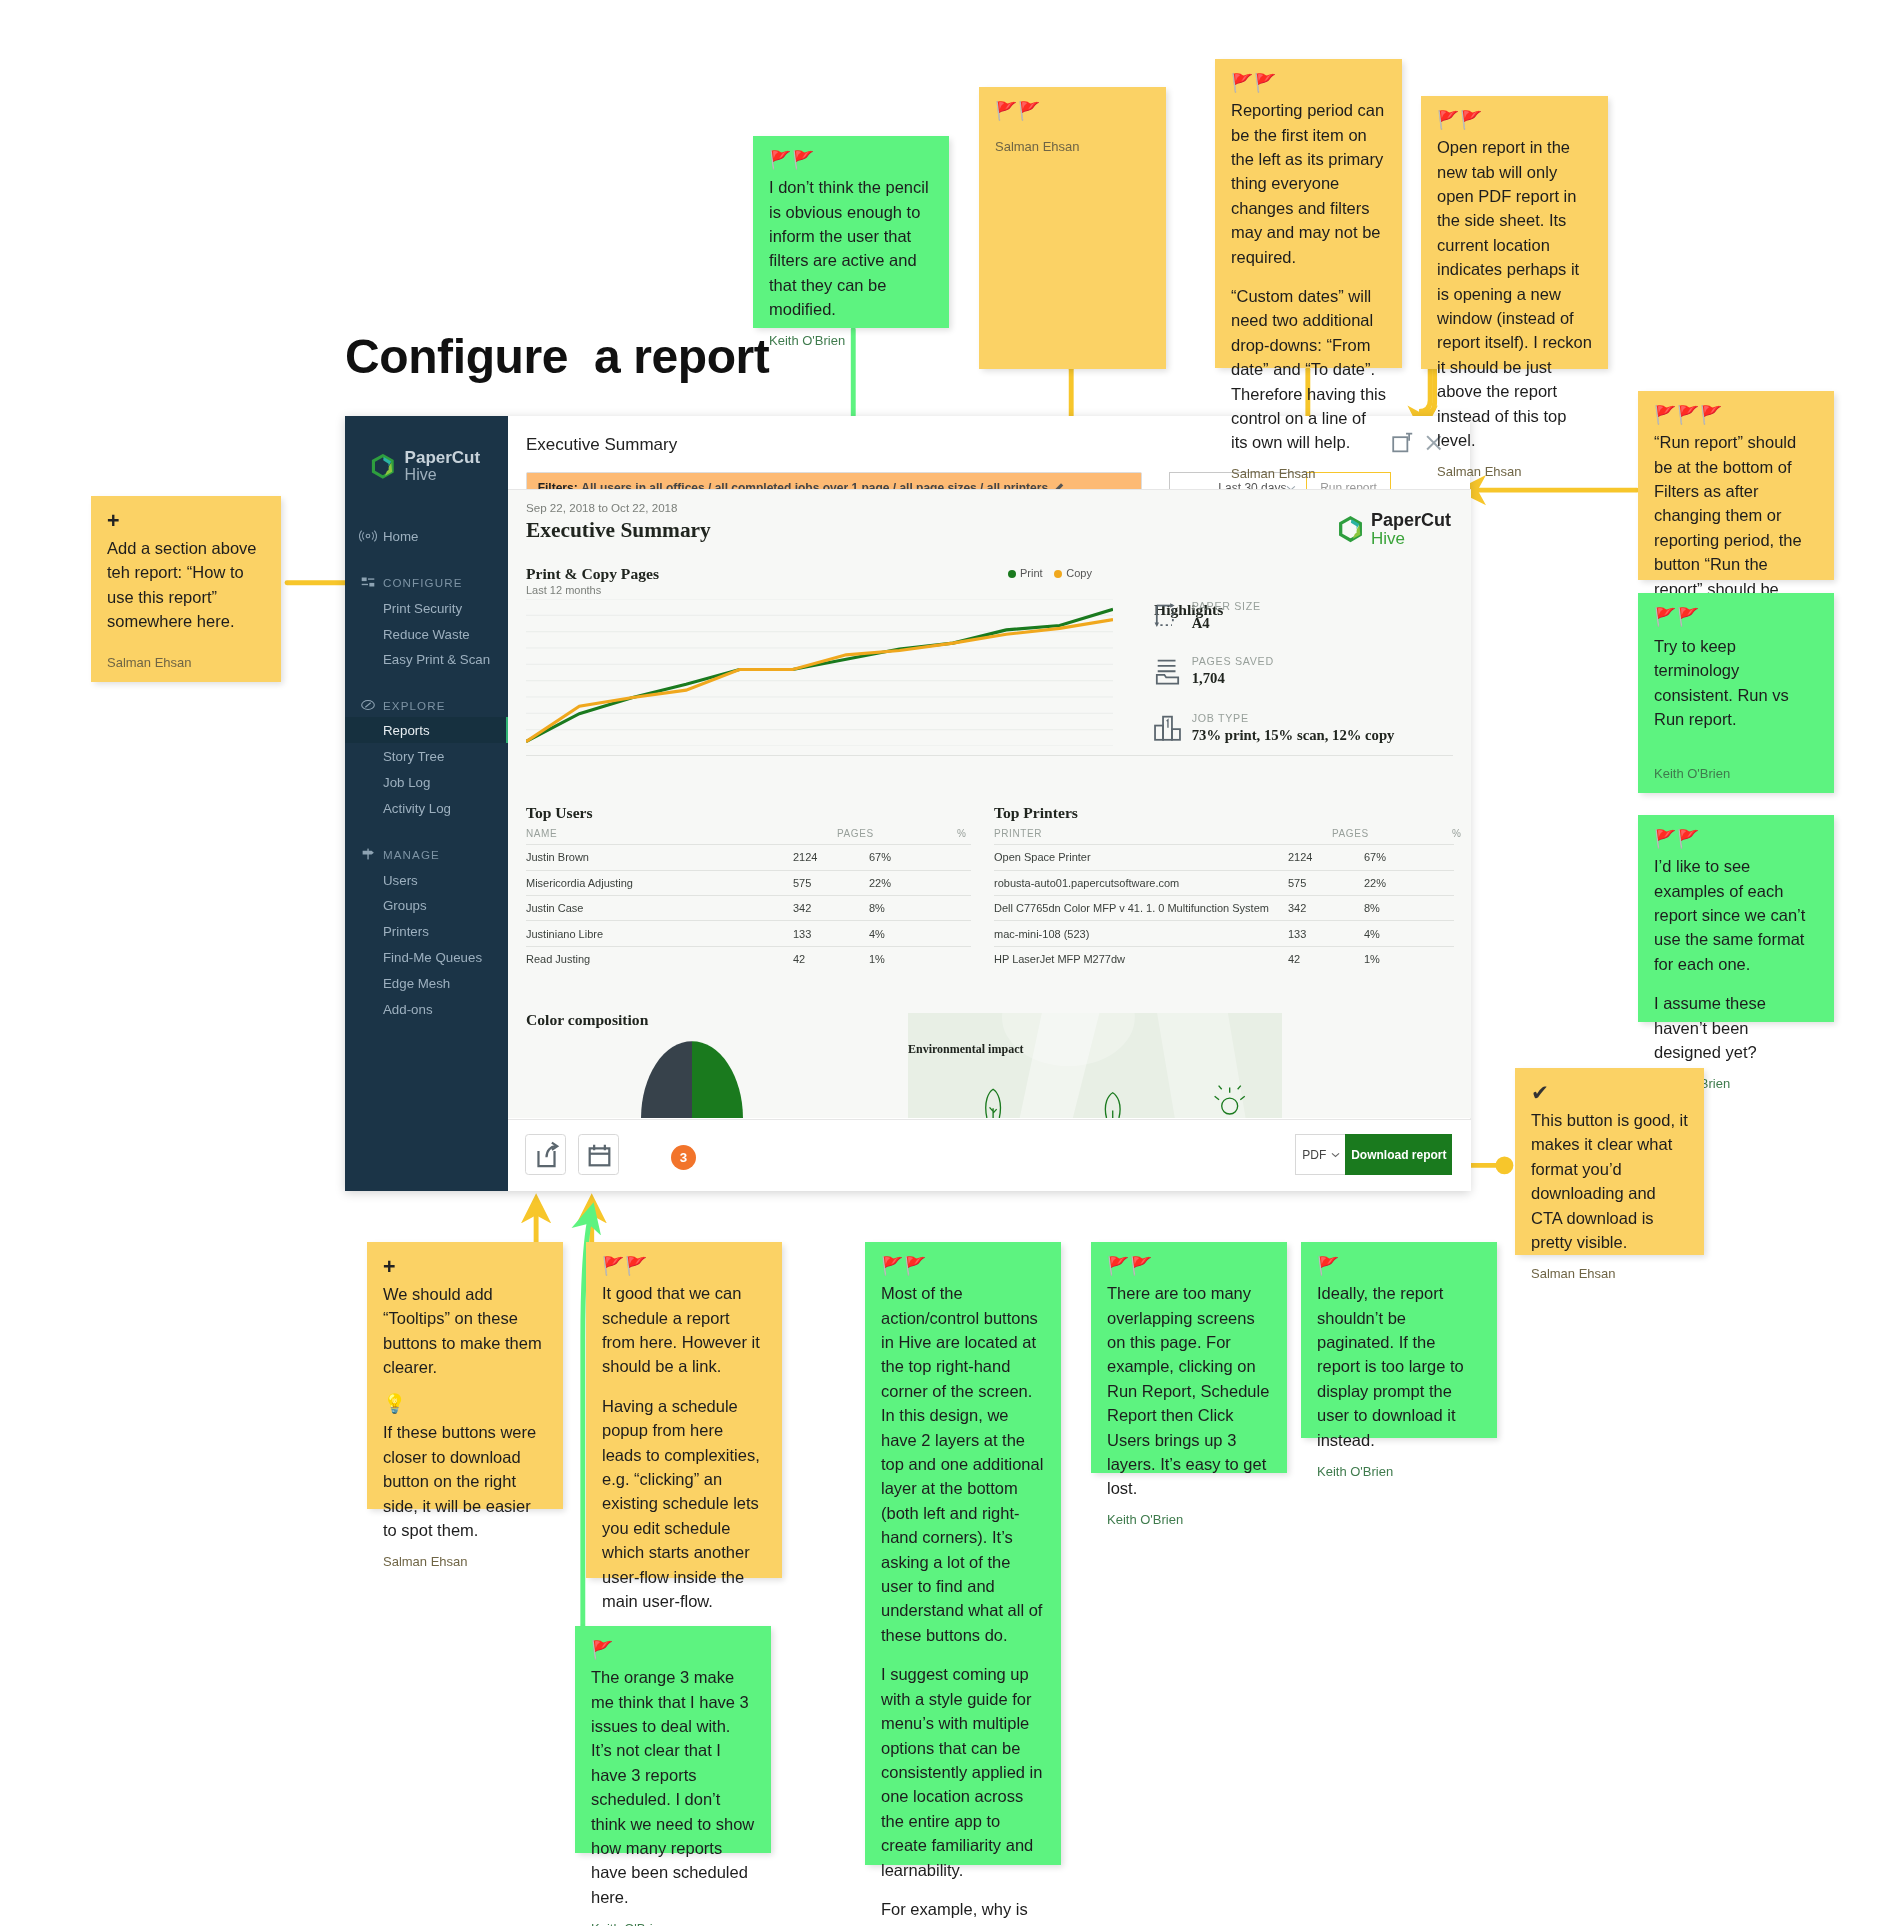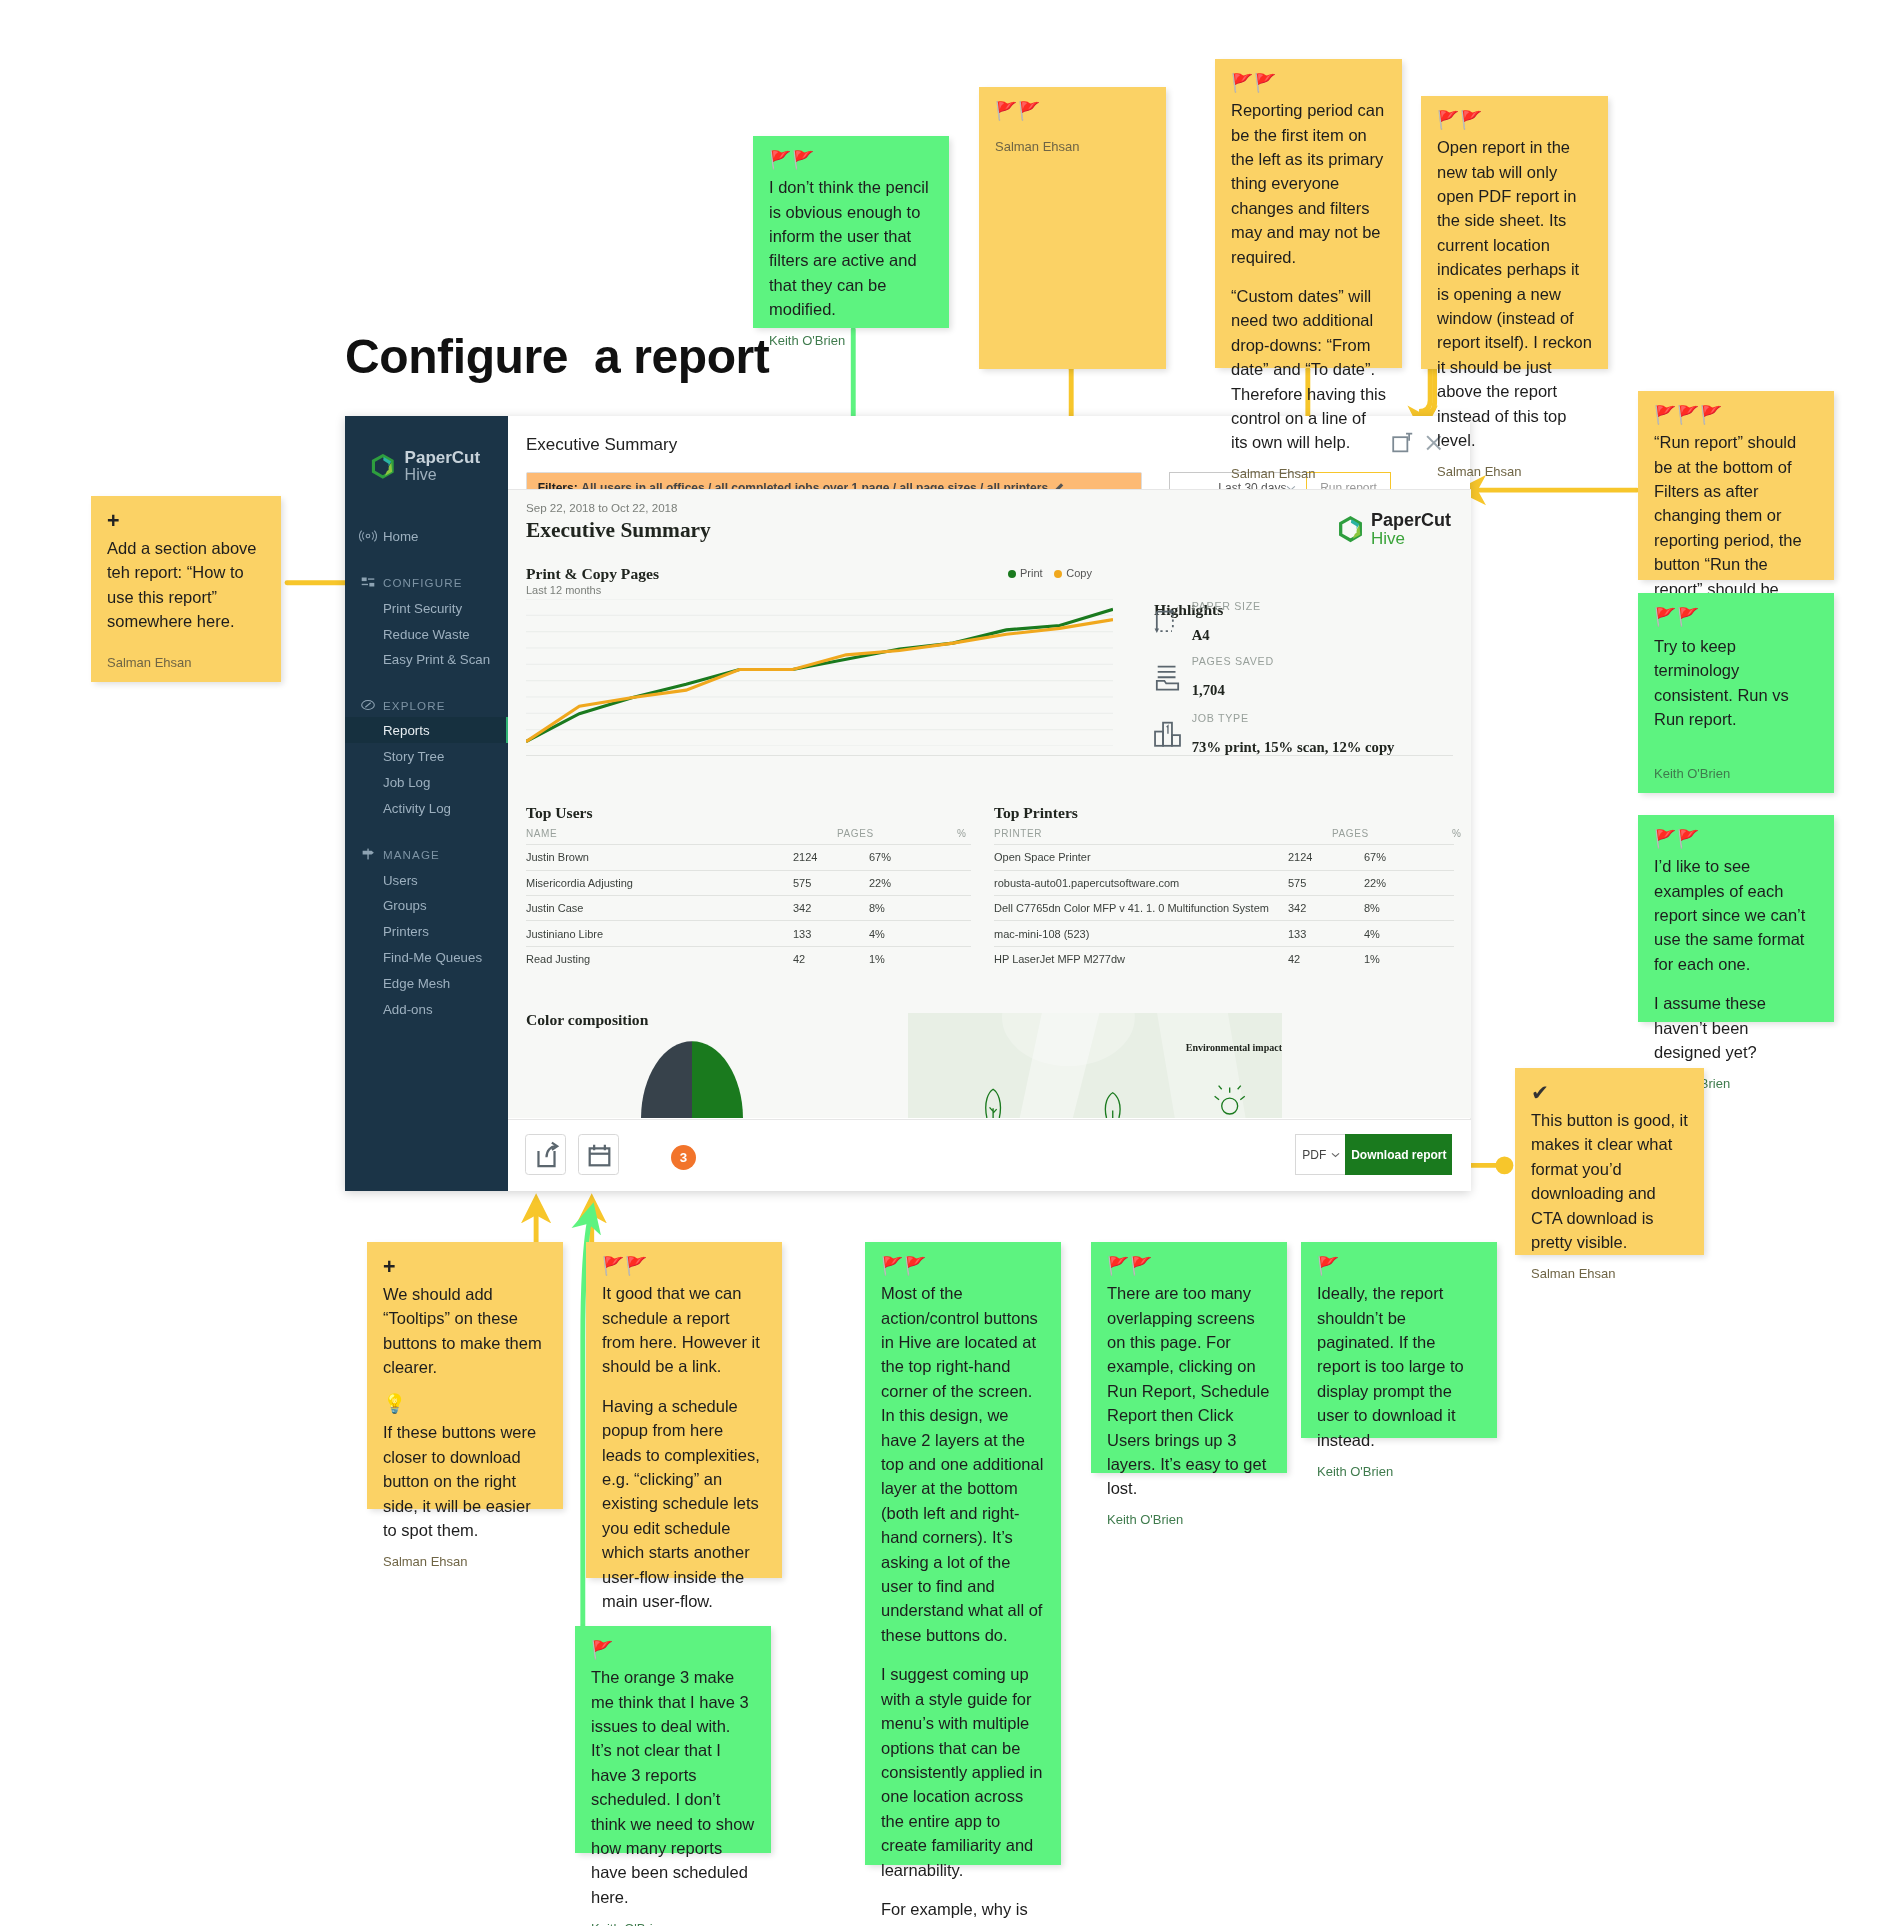--- a/index.html
+++ b/index.html
@@ -63,36 +63,36 @@
   #chart-sub{position:absolute;left:18px;top:94px;font-size:11px;color:#7b7f7a;}
   #legend{position:absolute;left:500px;top:77px;display:flex;gap:11.6px;font-size:11px;color:#555;align-items:center;}
   #legend .dot{width:8px;height:8px;border-radius:50%;display:inline-block;margin-right:4px;vertical-align:-0.9px;}
   #chartarea{position:absolute;left:18px;top:109px;width:587px;height:147px;}
   #divider1{position:absolute;left:18px;top:265px;width:927px;height:0.4px;background:#e1e3e0;}
 
   #hl-title{left:646px;top:75px;font-size:15.6px;margin-top:36px;}
   .hl{position:absolute;left:646px;display:flex;align-items:center;gap:10.7px;}
   .hl .hl-ico{width:27px;height:27.6px;}
   .hl .hl-lab{font-size:10.7px;letter-spacing:0.7px;color:#98a09b;}
-  .hl .hl-val{font-size:14.7px;color:#20251f;font-family:"Liberation Serif",serif;font-weight:bold;margin-top:15px;}
+  .hl .hl-val{font-size:14.7px;color:#20251f;font-family:"Liberation Serif",serif;font-weight:bold;margin-top:3px;}
 
   #tu-title{left:18px;top:314px;font-size:15.6px;}
   #tp-title{left:486px;top:314px;font-size:15.6px;}
   .tbl{position:absolute;font-size:11px;color:#3b403c;}
   .tbl .hrow{display:flex;color:#98a09b;font-size:10px;letter-spacing:0.6px;padding-bottom:5.3px;gap:44px;}
   .tbl .row{display:flex;padding:6.2px 0;border-top:0.4px solid #e1e3e0;}
   .c-name{flex:0 0 267px;}
   .c-pages{flex:0 0 76px;}
   .c-pct{flex:0 0 40px;}
   .c-name2{flex:0 0 294px;}
 
   #cc-title{left:18px;top:521px;font-size:15.6px;}
   #donut{position:absolute;left:133px;top:551px;width:102px;height:78px;}
   #envbox{position:absolute;left:400px;top:523px;width:374px;height:105px;background:#e8efe5;overflow:hidden;}
-  #envtitle{position:absolute;left:0;top:29px;width:374px;text-align:right;font-family:"Liberation Serif",serif;font-weight:bold;font-size:10px;color:#20251f;}
+  #envtitle{position:absolute;left:0;top:29px;width:374px;text-align:left;font-family:"Liberation Serif",serif;font-weight:bold;font-size:12px;color:#20251f;}
 
   #bottombar{position:absolute;left:0;top:703px;width:963px;height:72px;background:#fff;border-top:0.4px solid #e6e6e6;}
   .iconbtn{position:absolute;top:14.2px;width:41px;height:41px;border:0.9px solid #d8d8d8;border-radius:3.6px;background:#fff;}
   #btn-share{left:17px;}
   #btn-schedule{left:70px;}
   #badge3{position:absolute;left:92px;top:9.8px;width:25px;height:25px;border-radius:50%;background:#F2742B;color:#fff;font-size:13.3px;font-weight:bold;display:flex;align-items:center;justify-content:center;}
   #pdfsel{position:absolute;right:124px;top:14.2px;width:52px;height:41px;border:0.9px solid #d8d8d8;background:#fff;display:flex;align-items:center;justify-content:center;gap:4.4px;font-size:12px;color:#444;}
   #dlbtn{position:absolute;right:18.7px;top:14.2px;width:107px;height:41px;background:#1A7A1E;color:#fff;display:flex;align-items:center;justify-content:center;font-size:12px;font-weight:bold;}
 </style>
 </head>

